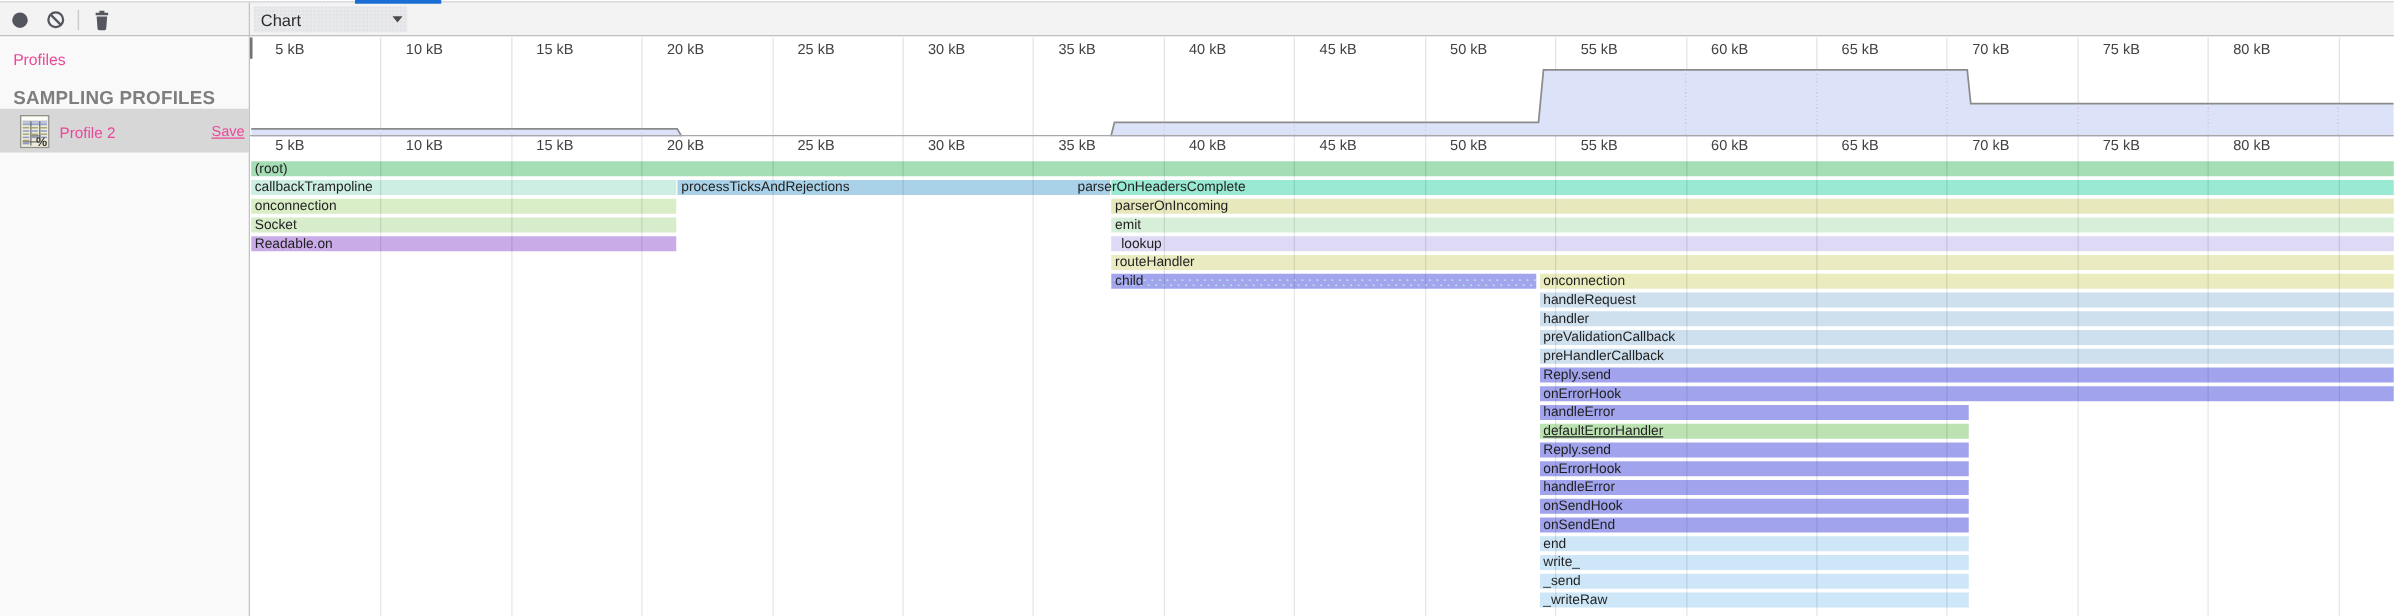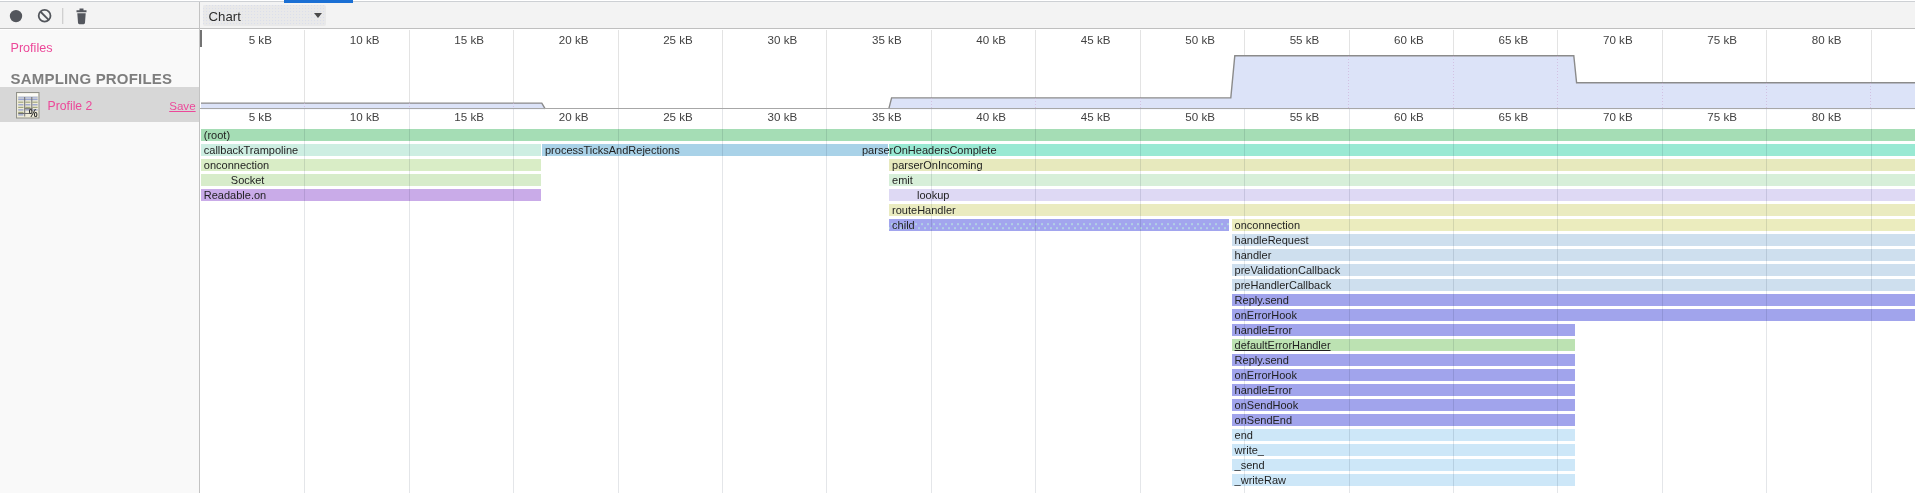--- a/index.html
+++ b/index.html
@@ -7,21 +7,21 @@
 #bluetab{position:absolute;left:283.5px;top:0;width:69.5px;height:2.6px;background:#1a6fd4;}
 #toolbar{position:absolute;left:0;top:1.8px;width:1915px;height:27.4px;background:#f3f3f3;border-bottom:1px solid #bfbfbf;}
 #sidebar{position:absolute;left:0;top:30.2px;width:199.2px;height:463px;background:#f9f9f9;}
 #vdiv{position:absolute;left:199.2px;top:1.8px;width:1.1px;height:493px;background:#c3c3c3;}
 #selrow{position:absolute;left:0;top:87.2px;width:199.2px;height:34.8px;background:#d7d7d7;}
 .sbtxt{position:absolute;color:#ec4899;font-size:12.5px;}
 #ovthumb{position:absolute;left:200.3px;top:30.2px;width:1.9px;height:17.3px;background:#737373;}
 #ovborder{position:absolute;left:200.3px;top:108.3px;width:1715px;height:1.1px;background:#a7a7a7;}
 .gl-ov{position:absolute;top:29.8px;width:1px;height:78.5px;background:#e3e3e3;}
 .gl-fl{position:absolute;top:109.4px;width:1px;height:383.6px;background:#e4e6e9;mix-blend-mode:multiply;z-index:6;}
-.rl{position:absolute;width:80px;text-align:center;font-size:11.6px;color:#424242;z-index:7;}
+.rl{position:absolute;width:80px;text-align:left;font-size:11.6px;color:#424242;z-index:7;}
 .bar{position:absolute;height:12.8px;z-index:3;}
 .blab{position:absolute;height:12.8px;line-height:13.3px;font-size:11px;color:#1f1f1f;z-index:8;white-space:nowrap;}
 #chartsel{position:absolute;left:202.6px;top:4.9px;width:123.4px;height:21.6px;background:#e9e9e9;border-radius:2px;
  background-image:radial-gradient(circle at 0.8px 0.8px,rgba(208,216,238,.55) 0.5px,rgba(0,0,0,0) 0.8px);background-size:3px 3px;}
 #chartsel span{position:absolute;left:6px;top:3.7px;font-size:13.2px;color:#2d2d2d;}
 #selarrow{position:absolute;left:314px;top:13px;width:0;height:0;border-left:4.6px solid transparent;border-right:4.6px solid transparent;border-top:5.4px solid #4a4a4a;}
 svg{position:absolute;}
 </style></head><body>
 <div id="toolbar"></div>
 <div id="topline"></div>
@@ -165,27 +165,27 @@
 <div class="blab" style="left:203.8px;top:143.5px;">callbackTrampoline</div>
 <div class="bar" style="left:542.2px;top:143.5px;width:345.7px;background:#a9d2e8;"></div>
 <div class="blab" style="left:545.0px;top:143.5px;">processTicksAndRejections</div>
 <div class="bar" style="left:889.3px;top:143.5px;width:1025.7px;background:#99e9d3;"></div>
 <div class="blab" style="left:862px;top:143.5px;">parserOnHeadersComplete</div>
 <div class="bar" style="left:201.0px;top:158.5px;width:340.3px;background:#d9edc6;"></div>
 <div class="blab" style="left:203.8px;top:158.5px;">onconnection</div>
 <div class="bar" style="left:889.3px;top:158.5px;width:1025.7px;background:#e7e9bd;"></div>
 <div class="blab" style="left:892.1px;top:158.5px;">parserOnIncoming</div>
 <div class="bar" style="left:201.0px;top:173.5px;width:340.3px;background:#d7ecca;"></div>
-<div class="blab" style="left:203.8px;top:173.5px;margin-left:27px;">Socket</div>
+<div class="blab" style="left:203.8px;top:173.5px;">Socket</div>
 <div class="bar" style="left:889.3px;top:173.5px;width:1025.7px;background:#d7efd9;"></div>
 <div class="blab" style="left:892.1px;top:173.5px;">emit</div>
 <div class="bar" style="left:201.0px;top:188.5px;width:340.3px;background:#c9abe8;"></div>
 <div class="blab" style="left:203.8px;top:188.5px;">Readable.on</div>
 <div class="bar" style="left:889.3px;top:188.5px;width:1025.7px;background:#ded9f4;"></div>
-<div class="blab" style="left:917px;top:188.5px;">lookup</div>
+<div class="blab" style="left:897px;top:188.5px;">lookup</div>
 <div class="bar" style="left:889.3px;top:203.5px;width:1025.7px;background:#eaebc0;"></div>
 <div class="blab" style="left:892.1px;top:203.5px;">routeHandler</div>
 <div class="bar" style="left:889.3px;top:218.5px;width:340.0px;background:#a2a5ee;background-image:radial-gradient(circle at 1px 1px,rgba(186,235,222,.8) 0.6px,rgba(186,235,222,0) 1.05px),radial-gradient(circle at 1px 1px,rgba(186,235,222,.8) 0.6px,rgba(186,235,222,0) 1.05px);background-size:6px 26px,6px 26px;background-position:44px 4.2px,47px 8.2px;"></div>
 <div class="blab" style="left:892.1px;top:218.5px;">child</div>
 <div class="bar" style="left:1231.8px;top:218.5px;width:683.2px;background:#ebecbe;"></div>
 <div class="blab" style="left:1234.6px;top:218.5px;">onconnection</div>
 <div class="bar" style="left:1231.8px;top:233.5px;width:683.2px;background:#cedfee;"></div>
 <div class="blab" style="left:1234.6px;top:233.5px;">handleRequest</div>
 <div class="bar" style="left:1231.8px;top:248.5px;width:683.2px;background:#cedfee;"></div>
 <div class="blab" style="left:1234.6px;top:248.5px;">handler</div>

